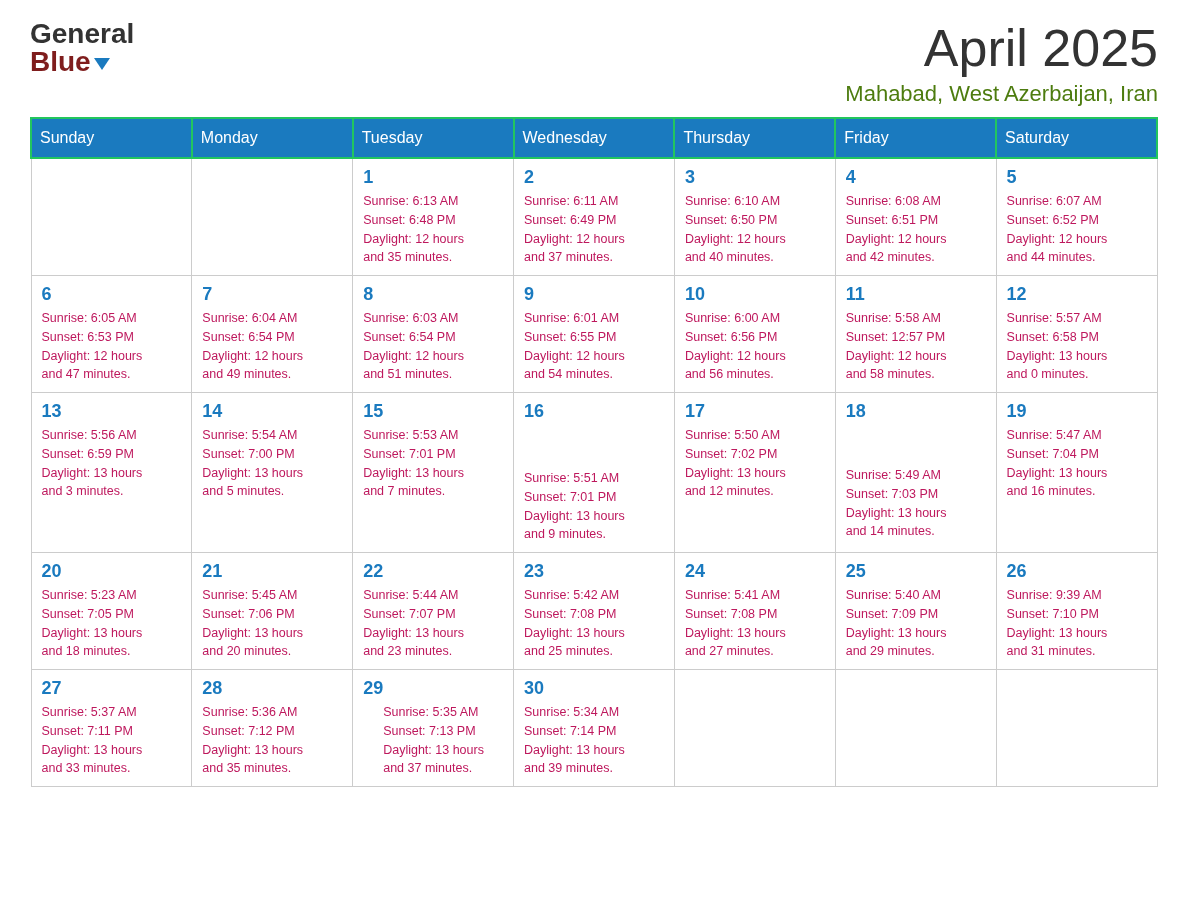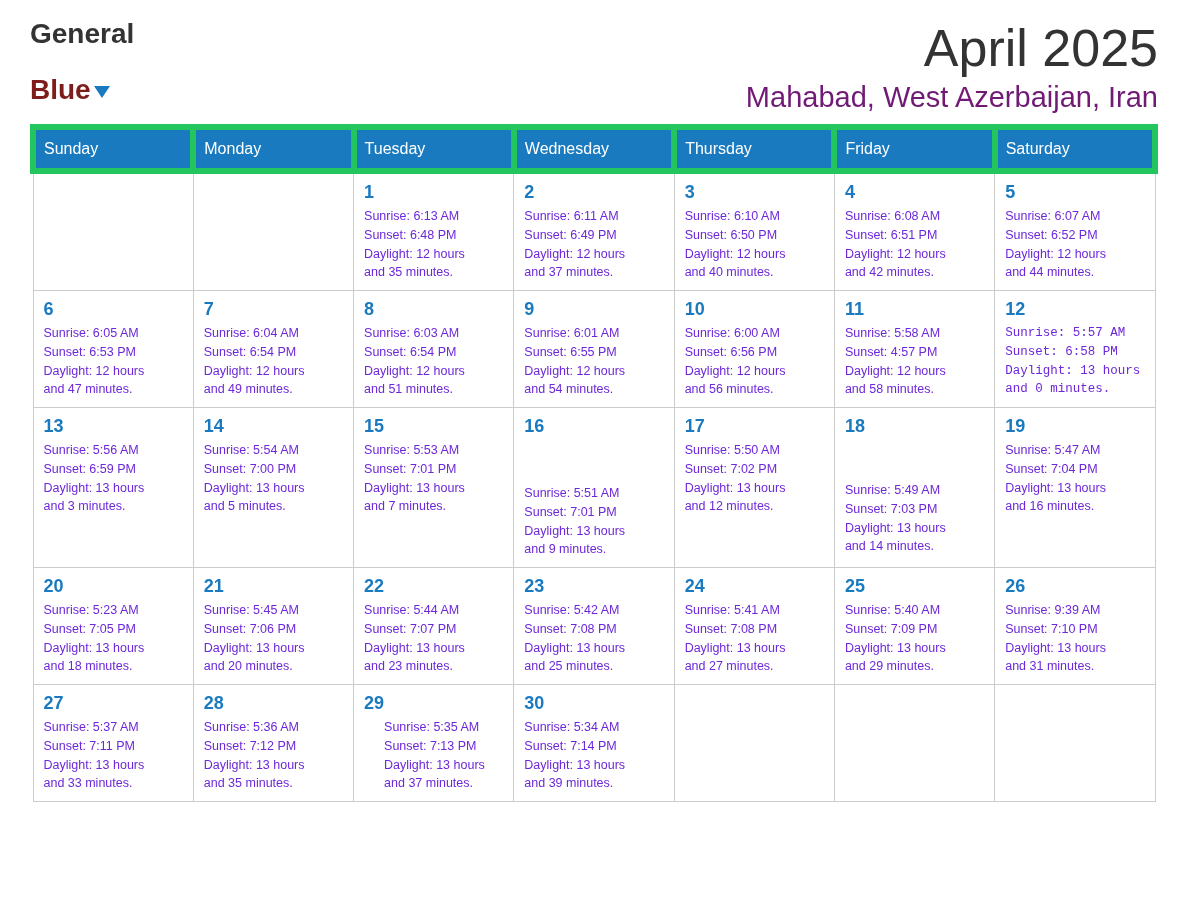--- a/index.html
+++ b/index.html
@@ -23,65 +23,64 @@
     .title-area {
       text-align: right;
     }
     .month-title {
       font-size: 52px;
       font-weight: normal;
       color: #333;
       line-height: 1.1;
     }
     .location-title {
-      font-size: 29px;
-      color: #701a75;
+      font-size: 22px;
+      color: #4d7c0f;
       margin-top: 4px;
     }
     .calendar {
       width: 100%;
       border-collapse: collapse;
       margin-top: 10px;
     }
     .calendar thead th {
       background-color: #1a7abf;
       color: #fff;
       padding: 10px 8px;
       text-align: left;
       font-size: 16px;
       font-weight: normal;
-      border: 6px solid #22c55e;
+      border: 2px solid #22c55e;
     }
     .calendar tbody td {
       border: 1px solid #ccc;
       vertical-align: top;
       padding: 8px 10px;
       width: 14.28%;
       min-height: 100px;
     }
     .day-number {
       font-size: 18px;
       color: #1a7abf;
       font-weight: bold;
       display: block;
       margin-bottom: 4px;
     }
     .day-info {
       font-size: 12.5px;
-      color: #6d28d9;
+      color: #be185d;
       line-height: 1.5;
     }
     .empty-cell {
       background: #fff;
     }
     .logo-text-block {
       display: flex;
       flex-direction: column;
       line-height: 1;
-      gap: 28px;
     }
     .logo-general-text {
       font-size: 28px;
       font-weight: bold;
       color: #333;
     }
     .logo-blue-text {
       font-size: 28px;
       font-weight: bold;
       color: #7f1d1d;
@@ -203,27 +202,27 @@
         <td>
           <span class="day-number">10</span>
           <div class="day-info" style="white-space: pre-line;">Sunrise: 6:00 AM
 Sunset: 6:56 PM
 Daylight: 12 hours
 and 56 minutes.</div>
         </td>
         <td>
           <span class="day-number">11</span>
           <div class="day-info" style="white-space: pre-line;">Sunrise: 5:58 AM
-Sunset: 4:57 PM
+Sunset: 12:57 PM
 Daylight: 12 hours
 and 58 minutes.</div>
         </td>
         <td>
           <span class="day-number">12</span>
-          <div class="day-info" style="white-space: pre-line; font-family: Liberation Mono, monospace;">Sunrise: 5:57 AM
+          <div class="day-info" style="white-space: pre-line;">Sunrise: 5:57 AM
 Sunset: 6:58 PM
 Daylight: 13 hours
 and 0 minutes.</div>
         </td>
       </tr>
       <tr>
         <td>
           <span class="day-number">13</span>
           <div class="day-info" style="white-space: pre-line;">Sunrise: 5:56 AM
 Sunset: 6:59 PM

